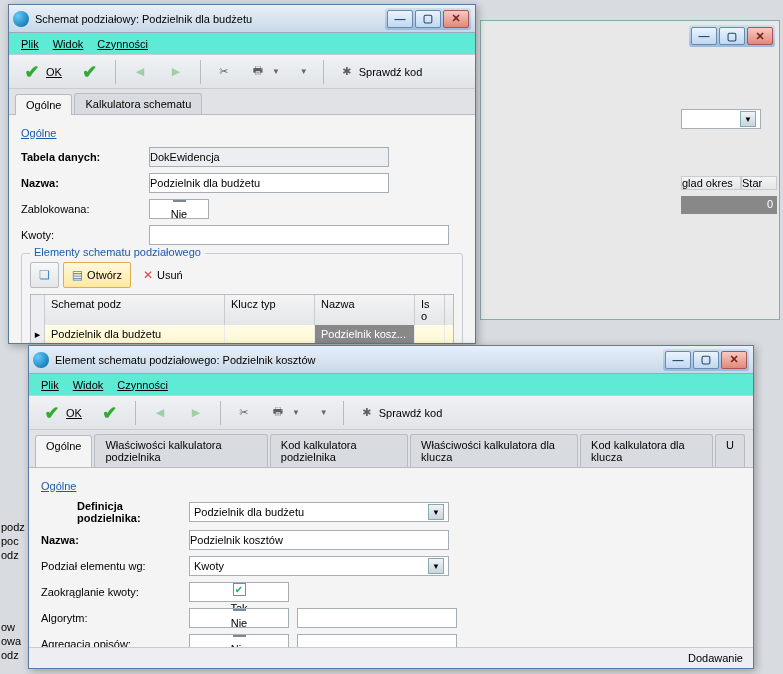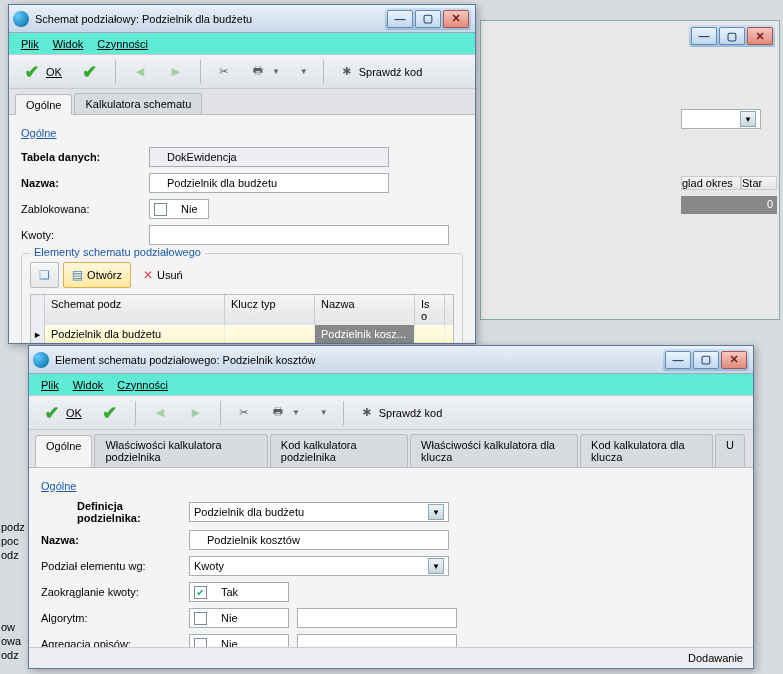--- a/index.html
+++ b/index.html
@@ -61,25 +61,25 @@
   
   .tabstrip { display:flex; padding:4px 6px 0 6px; background:#e0e2e5; border-bottom:1px solid #b8bcc0; }
   .tab { padding:4px 10px; border:1px solid #b8bcc0; border-bottom:none; background:#d8dce0; margin-right:2px; cursor:pointer; border-radius:3px 3px 0 0;}
   .tab.active { background:#f4f4f4; position:relative; top:1px; }
   
   .content { flex:1; background:#f4f4f4; padding:8px 12px; overflow:hidden;}
   .fieldset-label { color:#1a5aaa; text-decoration:underline; margin:4px 0 8px 0; display:block;}
   .formrow { display:flex; align-items:center; margin:6px 0; gap:8px;}
   .formrow label { width:120px; }
   .formrow label.bold { font-weight:bold; }
-  .txt { height:20px; border:1px solid #a8aeb5; background:#fff; padding:0 17px; }
+  .txt { height:20px; border:1px solid #a8aeb5; background:#fff; padding:0 0; }
   .txt.ro { background:#eceef1; }
   .select { height:20px; border:1px solid #a8aeb5; background:#fff; padding:0 4px; display:flex; align-items:center; justify-content:space-between;}
   .select .sel-arrow { width:16px; height:16px; background:linear-gradient(to bottom,#f0f4f8,#c8d4e0); border:1px solid #8aa; display:flex;align-items:center;justify-content:center; font-size:8px;}
-  .chkbox { height:20px; border:1px solid #a8aeb5; background:#fff; padding:0 4px; display:flex; align-items:center; gap:14px;}
+  .chkbox { height:20px; border:1px solid #a8aeb5; background:#fff; padding:0 4px; display:flex; align-items:center; gap:6px;flex-direction:column;}
   .chkbox .box { width:13px;height:13px; border:1px solid #7a8a9a; background:#fff; display:flex;align-items:center;justify-content:center; font-size:10px; color:#2a6;}
   
   .fieldset-border { border:1px solid #c8ccd0; border-radius:3px; padding:8px; margin-top:8px; position:relative;}
   .fieldset-border > .legend { position:absolute; top:-8px; left:8px; background:#f4f4f4; padding:0 4px; color:#1a5aaa;}
   
   .actionbar { display:flex; gap:4px; margin-bottom:6px;}
   .actbtn { height:26px; padding:0 8px; display:flex; align-items:center; gap:4px; border:1px solid #b8bcc0; background:linear-gradient(to bottom,#f8f8f8,#e4e6e8); cursor:pointer; border-radius:2px;}
   .actbtn.active { background:linear-gradient(to bottom,#fff8e0,#ffe8a0); border-color:#d8b050;}
   .act-icon { font-size:12px;}
   

